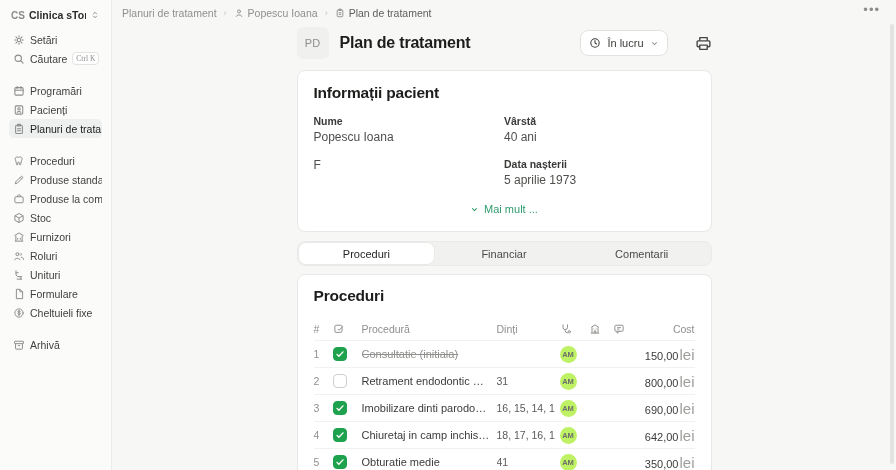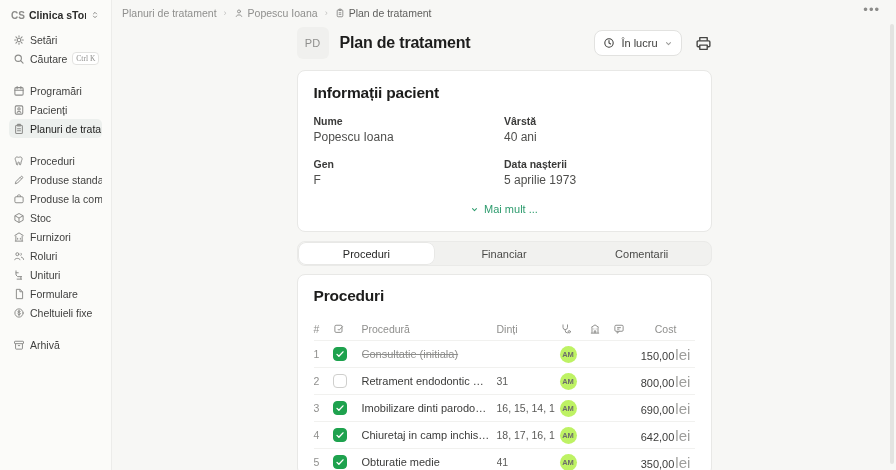--- a/index.html
+++ b/index.html
@@ -24,21 +24,21 @@
   .crumb { display:flex; align-items:center; gap:4px; cursor:pointer; }
   .crumb.last { color:#5f5f5d; }
   .crumb-sep { color:#c2c2c0; font-size:9px; }
   .more-btn { position:absolute; top:2px; right:16px; color:#8c8c8a; font-size:13px; letter-spacing:1px; cursor:pointer; }
   .scroll-thumb { position:absolute; right:2px; top:24px; bottom:6px; width:4px; background:#e3e3e1; border-radius:2px; }
 
   .content { width:415px; margin:8px auto 0; }
   .page-header { display:flex; align-items:center; gap:11px; margin-bottom:11px; }
   .avatar { width:32px; height:32px; border-radius:6px; background:#f0f0ee; color:#8f8f8d; font-size:11px; display:flex; align-items:center; justify-content:center; }
   .page-title { font-size:16px; font-weight:700; color:#1d1d1c; letter-spacing:-0.2px; }
-  .header-actions { margin-left:auto; display:flex; align-items:center; gap:13px;justify-content:space-between; }
+  .header-actions { margin-left:auto; display:flex; align-items:center; gap:27px;justify-content:space-between; }
   .status-btn { display:flex; align-items:center; gap:6px; border:1px solid #e2e2e0; background:#fff; border-radius:8px; padding:6px 8px; font-size:11px; color:#3c3c3a; cursor:pointer; }
   .status-btn .chev { color:#9a9a98; display:flex; }
   .print-btn { color:#454543; display:flex; cursor:pointer; }
 
   .card { background:#fff; border:1px solid #e8e8e6; border-radius:8px; }
   .card.patient { padding:13px 16px 8px; margin-bottom:9px; }
   .card-title { font-size:15.5px; font-weight:700; color:#1d1d1c; letter-spacing:-0.2px; }
   .patient .card-title { margin-bottom:13px; }
   .fields { display:grid; grid-template-columns:1fr 1fr; row-gap:14px; }
   .f-label { font-size:10.5px; font-weight:700; color:#3a3a39; margin-bottom:3px; }
@@ -56,21 +56,21 @@
   .trow.thead { border-top:none; height:22px; color:#8f8f8d; font-size:10.5px; }
   .thead .hicon { color:#8f8f8d; display:flex; }
   .cell-idx { color:#8f8f8d; font-size:10.5px; }
   .cell-name { color:#3b3b3a; white-space:nowrap; overflow:hidden; text-overflow:ellipsis; }
   .cell-name.struck { text-decoration:line-through; color:#8f8f8d; }
   .cell-teeth { color:#5a5a58; white-space:nowrap; overflow:hidden; font-size:10.5px; }
   .teeth-ph { width:52px; height:15px; background:#f3f3f1; border-radius:4px; }
   .cbx { width:14px; height:14px; border-radius:4px; border:1.5px solid #cfcfcd; background:#fff; display:flex; align-items:center; justify-content:center; cursor:pointer; }
   .cbx.checked { background:#1ea24e; border-color:#1ea24e; }
   .badge { width:17px; height:17px; border-radius:50%; background:#bef264; color:#6e6e6c; font-size:7.5px; font-weight:700; display:flex; align-items:center; justify-content:center; }
-  .cell-cost { text-align:center; color:#3b3b3a; white-space:nowrap; }
+  .cell-cost { text-align:right; color:#3b3b3a; white-space:nowrap; }
   .lei { color:#9e9e9c; font-size:15px; margin-left:1px; }
   svg.ic { display:block; }
 </style>
 </head>
 <body>
 
 <div class="app">
 
   <nav class="sidebar">
     <div class="ws-row">
@@ -297,21 +297,20 @@
         <div class="fields">
           <div>
             <div class="f-label">Nume</div>
             <div class="f-value">Popescu Ioana</div>
           </div>
           <div>
             <div class="f-label">Vârstă</div>
             <div class="f-value">40 ani</div>
           </div>
           <div>
-            <div class="f-label">Gen</div>
             <div class="f-value">F</div>
           </div>
           <div>
             <div class="f-label">Data nașterii</div>
             <div class="f-value">5 aprilie 1973</div>
           </div>
         </div>
         <div class="more-link">
           <span>
               <svg class="ic" width="9" height="9" viewBox="0 0 16 16" fill="none" stroke="#2e9c6e" stroke-width="1.8" stroke-linecap="round" stroke-linejoin="round">

